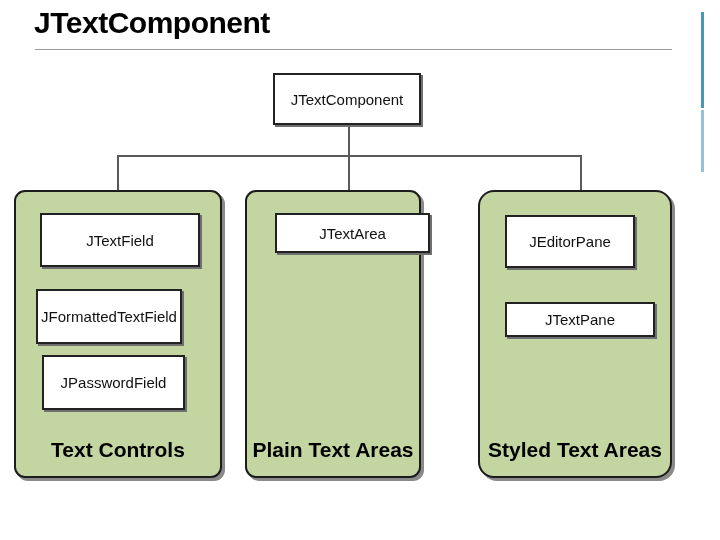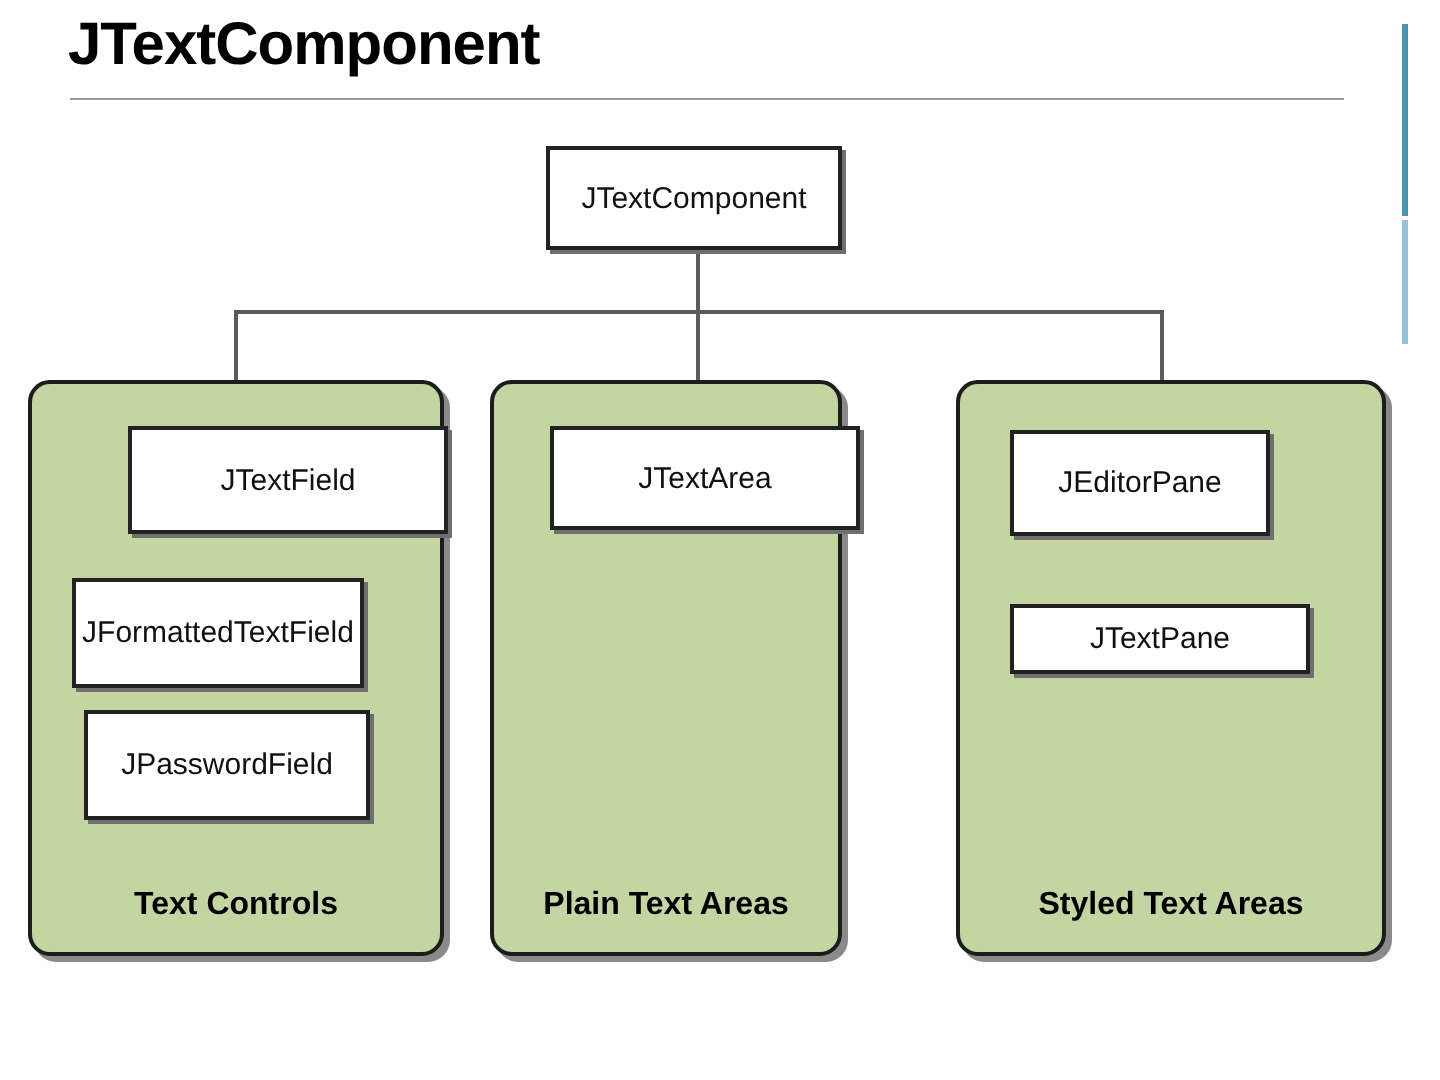--- a/index.html
+++ b/index.html
@@ -49,34 +49,34 @@
     position:absolute;
     top:190px;height:288px;
     background:#c3d5a1;
     border:2px solid #1c1c1c;
     border-radius:11px;
     box-shadow:3px 3px 0 #8a8a8a;
     box-sizing:border-box;
   }
   .panel-left{left:14px;width:208px;}
   .panel-mid{left:245px;width:176px;}
-  .panel-right{left:478px;width:215px;}
+  .panel-right{left:478px;width:194px;border-radius:16px;}
 
   .panel-label{
     position:absolute;
     bottom:14px;left:0;right:0;
     text-align:center;
-    font-size:16px;font-weight:bold;color:#000;
+    font-size:21px;font-weight:bold;color:#000;
   }
 
   
-  .n-jtextfield{left:40px;top:213px;width:160px;height:54px;margin-left:24px;}
+  .n-jtextfield{left:40px;top:213px;width:160px;height:54px;}
   .n-jformatted{left:36px;top:289px;width:146px;height:55px;}
   .n-jpassword{left:42px;top:355px;width:143px;height:55px;}
-  .n-jtextarea{left:275px;top:213px;width:155px;height:52px;}
+  .n-jtextarea{left:275px;top:213px;width:155px;height:40px;}
   .n-jeditorpane{left:505px;top:215px;width:130px;height:53px;}
   .n-jtextpane{left:505px;top:302px;width:150px;height:35px;}
 </style>
 </head>
 <body>
 
 <div class="canvas">
 
   <div class="page-title">JTextComponent</div>
   <div class="title-rule"></div>

